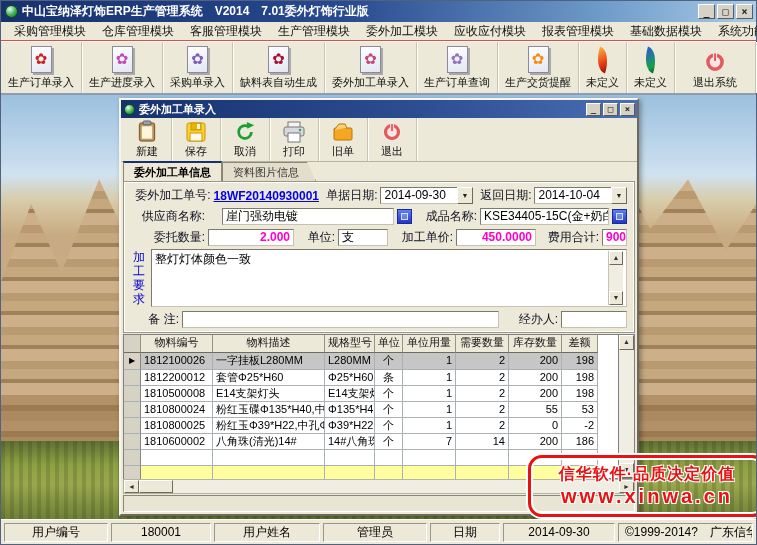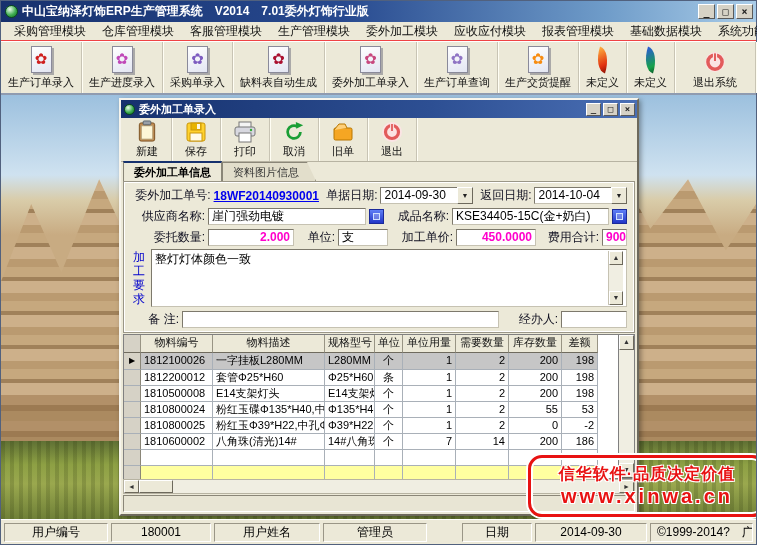--- a/index.html
+++ b/index.html
@@ -100,21 +100,21 @@
   .vscroll .sarrow { flex:0 0 15px; }
   .vscroll .spacer { flex:1; }
   .hscroll { flex:0 0 15px; margin:0 2px; background:#f0eee2; border:1px solid #b7b3a2; display:flex; }
   .hscroll .sarrow { width:15px; height:13px; }
   .hthumb { width:34px; height:13px; background:#ece9d8; border:1px solid; border-color:#fff #6d695c #6d695c #fff; }
   .bottom-strip { flex:0 0 17px; margin:1px 2px 2px; border:1px solid; border-color:#8a8678 #fff #fff #8a8678; background:#e8e5d4; }
 
   
   .statusbar { height:25px; flex:0 0 25px; background:#ece9d8; border-top:1px solid #fff; display:flex; align-items:center; padding:2px 3px; gap:3px; }
   .spanel { border:1px solid; border-color:#9a9687 #fff #fff #9a9687; height:19px; line-height:17px; padding:0 6px; text-align:center; white-space:nowrap; overflow:hidden; }
-  .sp1{width:104px;} .sp2{width:100px;} .sp3{width:106px;} .sp4{width:104px;} .sp5{width:70px;margin-left:32px;} .sp6{width:112px;} .sp7{flex:1;}
+  .sp1{width:104px;} .sp2{width:100px;} .sp3{width:106px;} .sp4{width:104px;} .sp5{width:70px;} .sp6{width:112px;} .sp7{flex:1;}
 
   
   .watermark { position:absolute; left:527px; top:360px; width:238px; height:62px; z-index:50;
     border:3px solid #e81212; border-radius:14px; box-shadow:0 0 0 2px #fff, inset 0 0 0 2px #fff;
     display:flex; flex-direction:column; align-items:center; justify-content:center; }
   .wm1 { color:#e81212; font-weight:bold; font-size:16px; letter-spacing:1px;
     text-shadow:1px 1px 0 #fff,-1px -1px 0 #fff,1px -1px 0 #fff,-1px 1px 0 #fff; }
   .wm2 { color:#e81212; font-weight:bold; font-size:20px; letter-spacing:3px;
     text-shadow:1px 1px 0 #fff,-1px -1px 0 #fff,1px -1px 0 #fff,-1px 1px 0 #fff; }
 </style>
@@ -235,34 +235,34 @@
         <div class="wtbtn">
           <svg width="22" height="22" viewBox="0 0 22 22">
             <rect x="2" y="2" width="18" height="18" rx="2" fill="#ffd22e" stroke="#c9960c"></rect>
             <rect x="6" y="2" width="10" height="7" fill="#e8b400" stroke="#c9960c"></rect>
             <rect x="12" y="3" width="3" height="5" fill="#fff8e0"></rect>
             <rect x="5" y="12" width="12" height="8" fill="#fffbe8" stroke="#c9960c"></rect>
           </svg>
           <span class="lab">保存</span>
         </div>
         <div class="wtbtn">
+          <svg width="22" height="22" viewBox="0 0 24 24">
+            <path d="M19 12a7 7 0 1 1-3.2-5.9" fill="none" stroke="#1a9e35" stroke-width="3"></path>
+            <polygon points="14,1 22,4.5 14.5,8.5" fill="#1a9e35"></polygon>
+          </svg>
+          <span class="lab">取消</span>
+        </div>
+        <div class="wtbtn">
           <svg width="24" height="22" viewBox="0 0 24 22">
             <rect x="6" y="1" width="12" height="6" fill="#f4f4f4" stroke="#777"></rect>
             <rect x="2" y="6" width="20" height="9" rx="2" fill="#d8d8e0" stroke="#777"></rect>
             <circle cx="18" cy="9" r="1.2" fill="#3a3"></circle>
             <rect x="6" y="12" width="12" height="9" fill="#fff" stroke="#777"></rect>
           </svg>
           <span class="lab">打印</span>
-        </div>
-        <div class="wtbtn">
-          <svg width="22" height="22" viewBox="0 0 24 24">
-            <path d="M19 12a7 7 0 1 1-3.2-5.9" fill="none" stroke="#1a9e35" stroke-width="3"></path>
-            <polygon points="14,1 22,4.5 14.5,8.5" fill="#1a9e35"></polygon>
-          </svg>
-          <span class="lab">取消</span>
         </div>
         <div class="wtbtn">
           <svg width="24" height="22" viewBox="0 0 24 22">
             <rect x="3" y="7" width="18" height="12" rx="1.5" fill="#f5a623" stroke="#b87700"></rect>
             <path d="M3 9 L8 3 L14 3 L16 7" fill="#ffd07a" stroke="#b87700"></path>
           </svg>
           <span class="lab">旧单</span>
         </div>
         <div class="wtbtn">
           <svg width="22" height="22" viewBox="0 0 22 22">
@@ -289,21 +289,21 @@
             <span class="drop">▼</span>
           </span>
           <span class="flabel" style="width:60px;">返回日期:</span>
           <span class="combo" style="width:100px;">
             <span class="field" style="flex:1;">2014-10-04</span>
             <span class="drop">▼</span>
           </span>
         </div>
         <div class="frow">
           <span class="flabel" style="width:74px;">供应商名称:</span>
-          <span class="field" style="width:158px;">崖门强劲电镀</span>
+          <span class="field" style="width:172px;margin-left:14px;">崖门强劲电镀</span>
           <span class="lookup">
               <span></span>
             </span>
           <span class="flabel" style="width:62px;">成品名称:</span>
           <span class="field" style="flex:1;">KSE34405-15C(金+奶白)</span>
           <span class="lookup">
               <span></span>
             </span>
         </div>
         <div class="frow">

